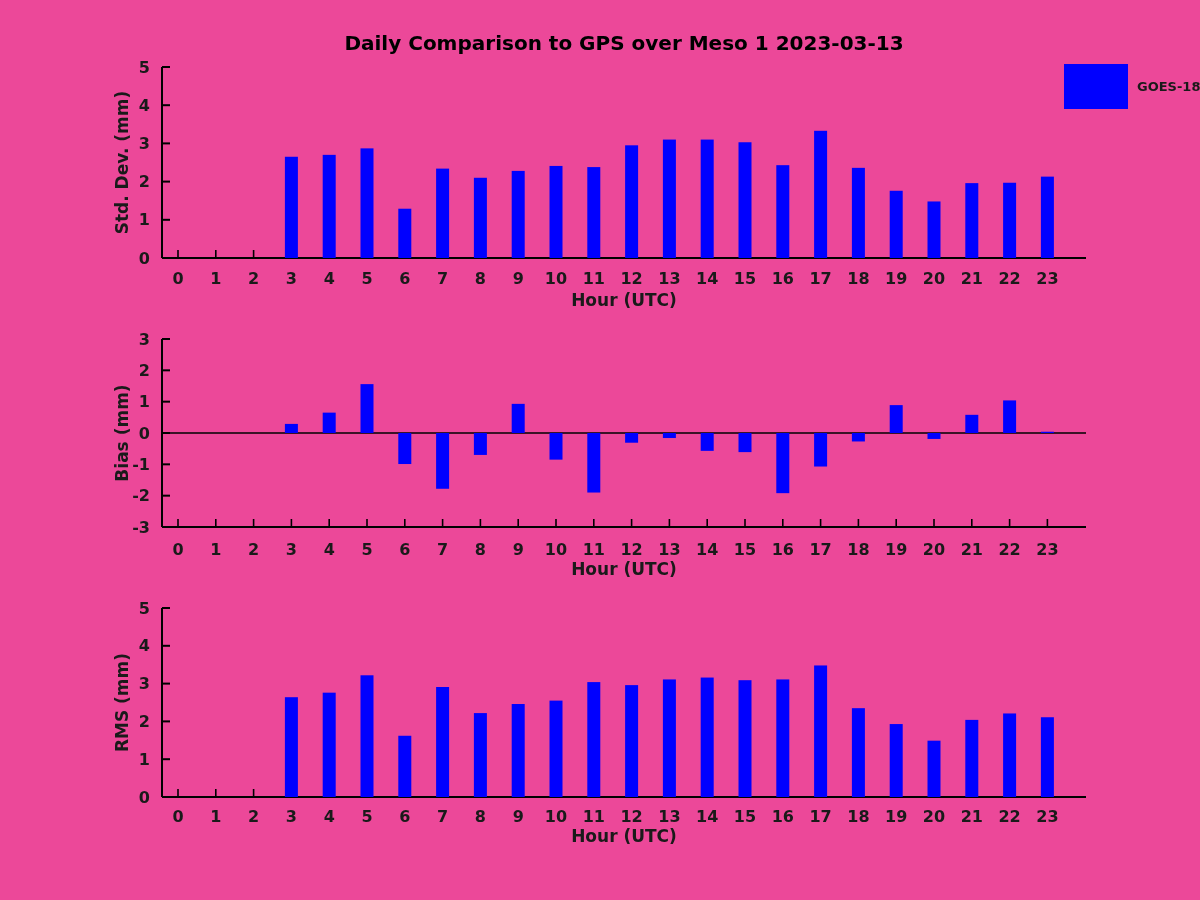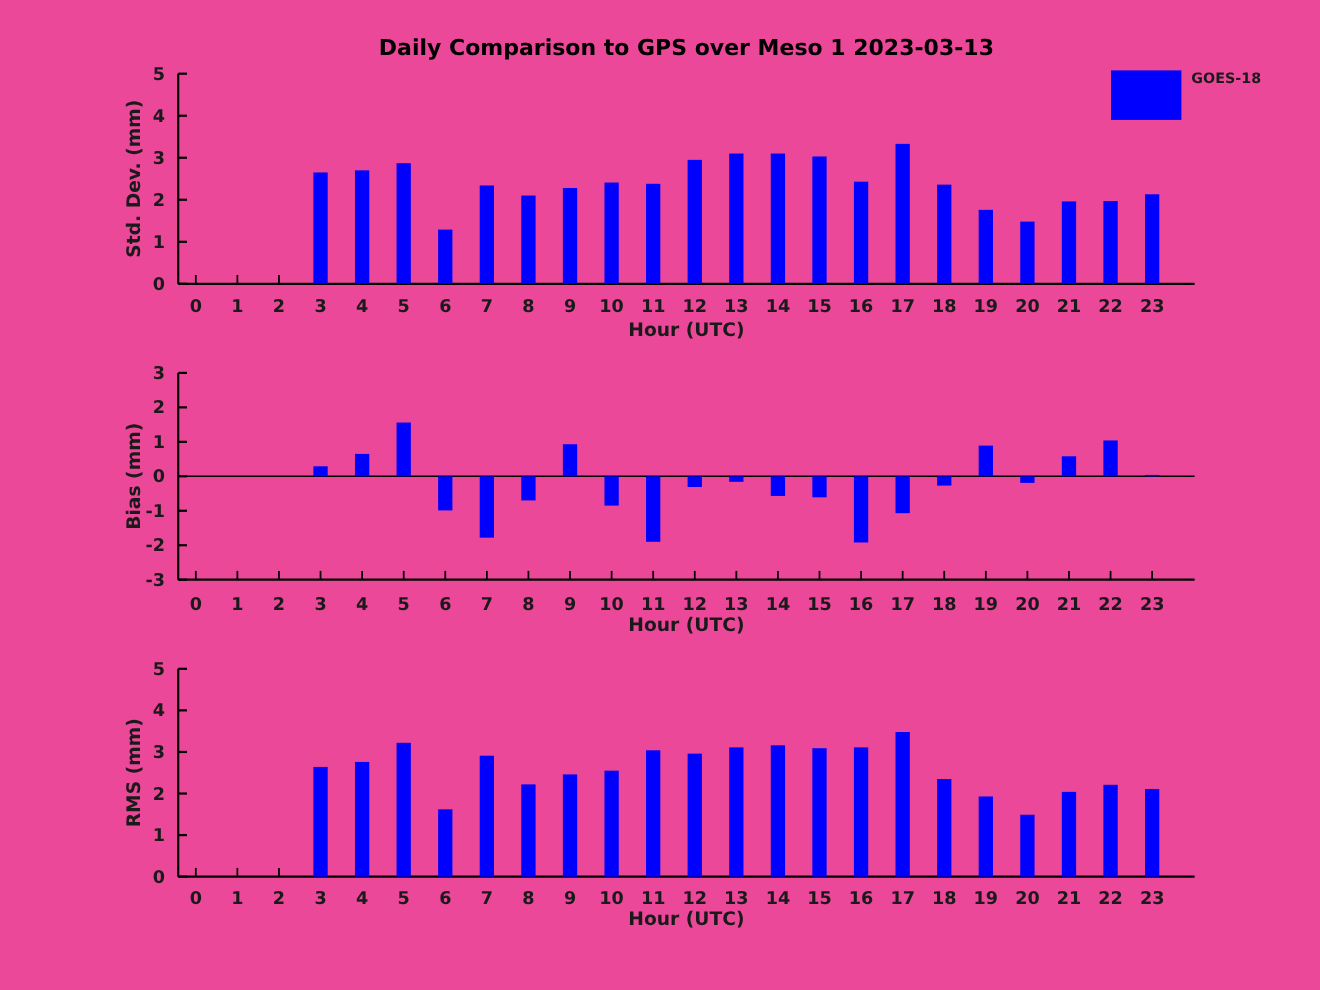--- a/index.html
+++ b/index.html
@@ -15,22 +15,22 @@
     left:24px;top:31px;width:1200px;
     text-align:center;
     font-size:20px;font-weight:bold;color:#000000;
     letter-spacing:0px;
   }
   .chart-svg{position:absolute;left:0;display:block;}
   #svg-stddev{top:0;}
   #svg-bias{top:310px;}
   #svg-rms{top:580px;}
   #legend{
-    position:absolute;left:1010px;top:64px;
-    display:flex;align-items:flex-start;
+    position:absolute;left:1064px;top:64px;
+    display:flex;align-items:center;
   }
   #legend-swatch{
     width:64px;height:45px;
     background:#0000ff;
     flex:0 0 auto;
   }
   #legend-label{
     margin-left:9px;
     font-size:13px;font-weight:bold;color:#1a1a1a;
     white-space:nowrap;

